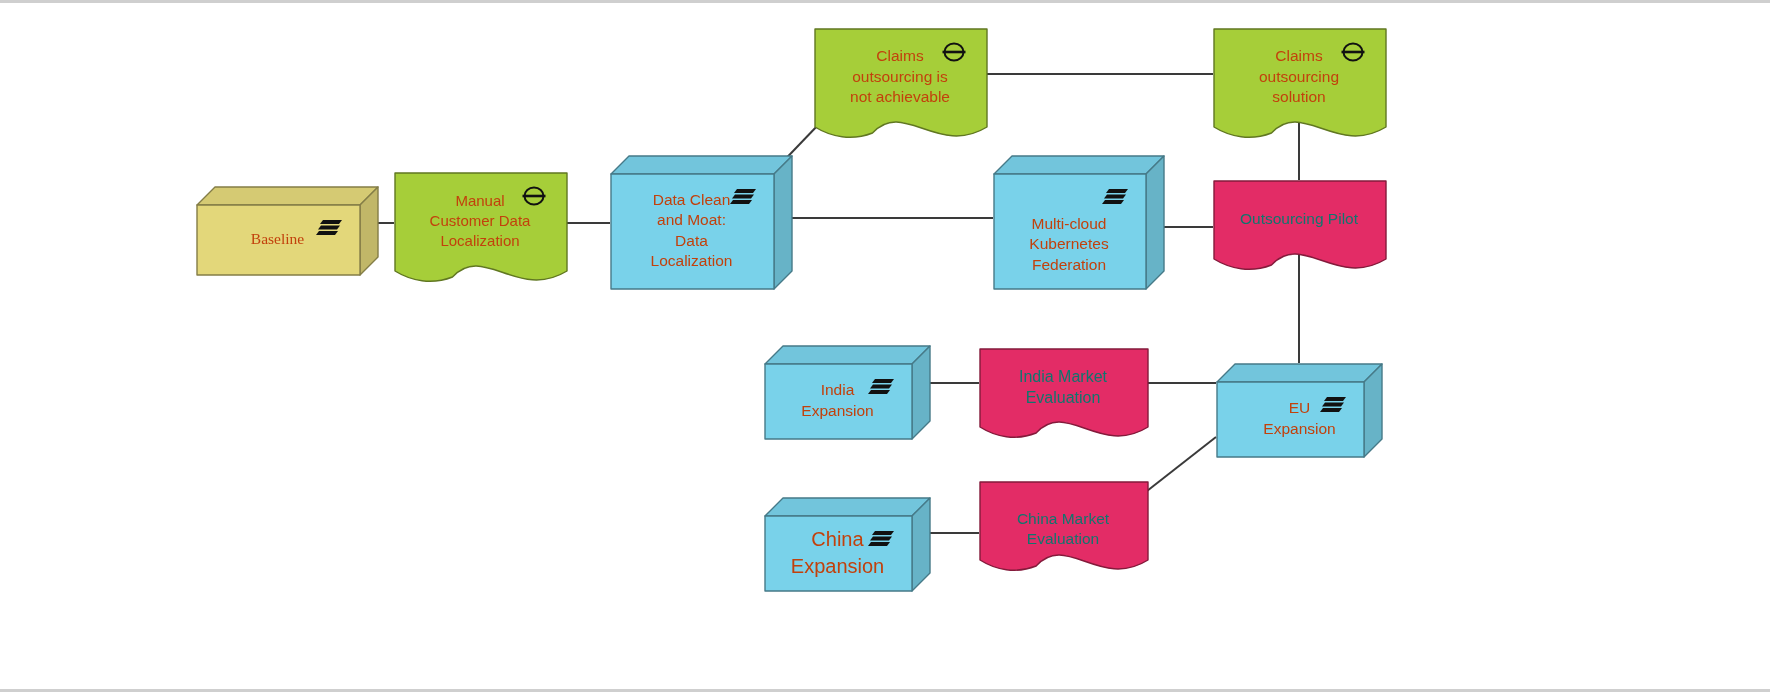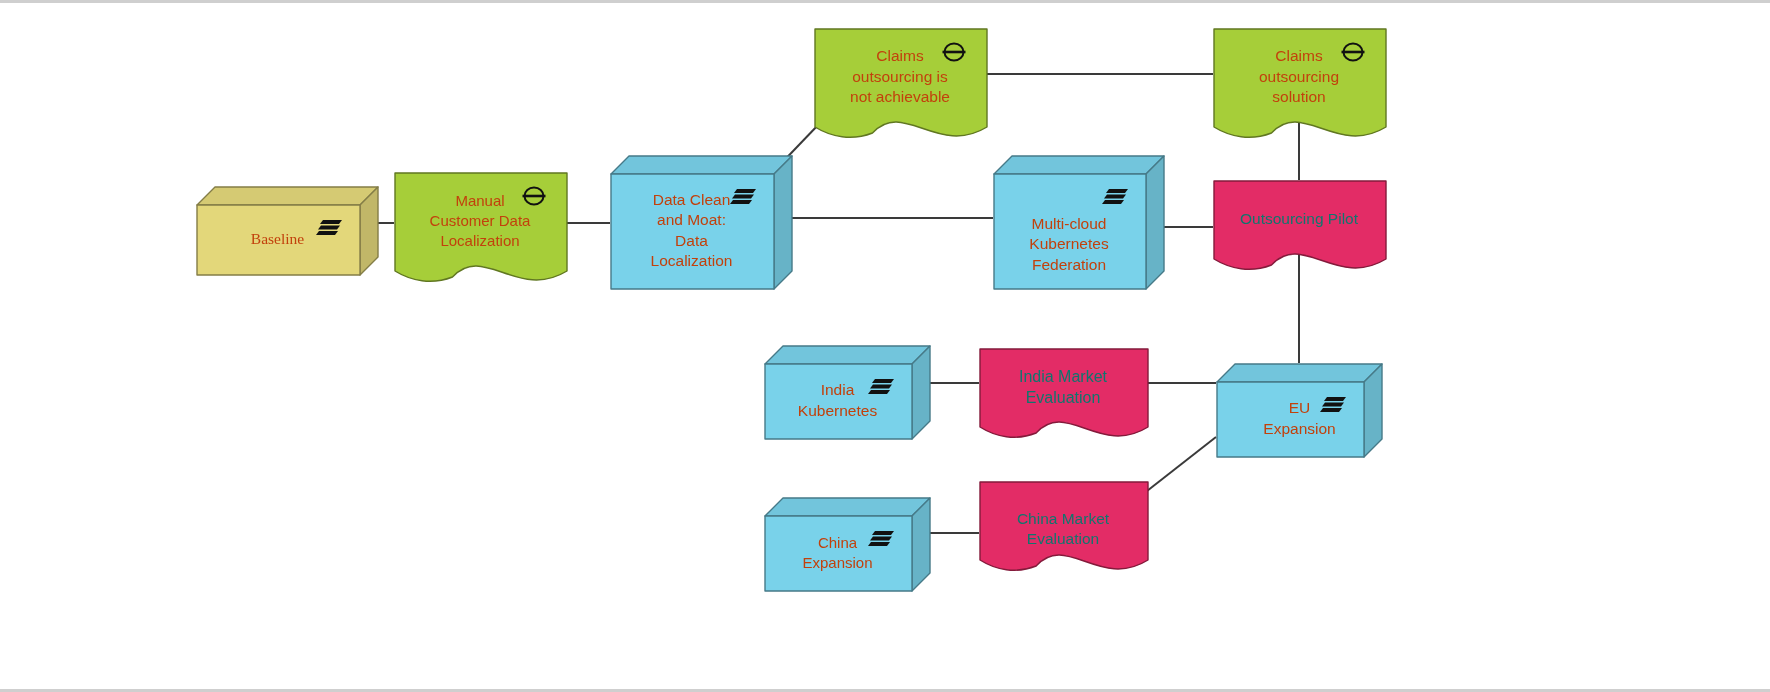--- a/index.html
+++ b/index.html
@@ -182,21 +182,21 @@
         </svg>
         <div class="node-label light-text" style="left: 0px; top: 0px; width: 172px; height: 78px; font-size: 15.5px; padding: 2px 8px;">Outsourcing Pilot</div>
       </div>
       <div class="node" style="left: 764px; top: 345px;">
         <svg width="167" height="95" viewBox="0 0 167 95">
           <path d="M1,19 L19,1 L166,1 L148,19 Z" fill="#72c5dc" stroke="#467a88" stroke-width="1.4" stroke-linejoin="round"></path>
           <path d="M148,19 L166,1 L166,76 L148,94 Z" fill="#67b3c7" stroke="#467a88" stroke-width="1.4" stroke-linejoin="round"></path>
           <path d="M1,19 L148,19 L148,94 L1,94 Z" fill="#79d2ea" stroke="#467a88" stroke-width="1.4" stroke-linejoin="round"></path>
         </svg>
         <div class="node-label dark-text" style="left: 0px; top: 18px; width: 147px; height: 75px; font-size: 15.5px; padding: 2px 8px;">India
-Kubernetes</div>
+Expansion</div>
         <span class="node-icon" style="left: 105px; top: 32px;">
           <svg width="26" height="18" viewBox="0 0 26 18">
             <path d="M6 2 L25 2 L22 6 L3 6 Z" fill="#111111"></path>
             <path d="M4 7.5 L23 7.5 L20 11.5 L1 11.5 Z" fill="#111111"></path>
             <path d="M2 13 L21 13 L18 17 L-1 17 Z" fill="#111111"></path>
           </svg>
         </span>
       </div>
       <div class="node" style="left: 979px; top: 348px;">
         <svg width="170" height="106" viewBox="0 0 170 106">
@@ -220,21 +220,21 @@
             <path d="M2 13 L21 13 L18 17 L-1 17 Z" fill="#111111"></path>
           </svg>
         </span>
       </div>
       <div class="node" style="left: 764px; top: 497px;">
         <svg width="167" height="95" viewBox="0 0 167 95">
           <path d="M1,19 L19,1 L166,1 L148,19 Z" fill="#72c5dc" stroke="#467a88" stroke-width="1.4" stroke-linejoin="round"></path>
           <path d="M148,19 L166,1 L166,76 L148,94 Z" fill="#67b3c7" stroke="#467a88" stroke-width="1.4" stroke-linejoin="round"></path>
           <path d="M1,19 L148,19 L148,94 L1,94 Z" fill="#79d2ea" stroke="#467a88" stroke-width="1.4" stroke-linejoin="round"></path>
         </svg>
-        <div class="node-label dark-text" style="left: 0px; top: 18px; width: 147px; height: 75px; font-size: 15px; padding: 2px 8px;">China
+        <div class="node-label dark-text" style="left: 0px; top: 18px; width: 147px; height: 75px; font-size: 20px; padding: 2px 8px;">China
 Expansion</div>
         <span class="node-icon" style="left: 105px; top: 32px;">
           <svg width="26" height="18" viewBox="0 0 26 18">
             <path d="M6 2 L25 2 L22 6 L3 6 Z" fill="#111111"></path>
             <path d="M4 7.5 L23 7.5 L20 11.5 L1 11.5 Z" fill="#111111"></path>
             <path d="M2 13 L21 13 L18 17 L-1 17 Z" fill="#111111"></path>
           </svg>
         </span>
       </div>
       <div class="node" style="left: 979px; top: 481px;">

